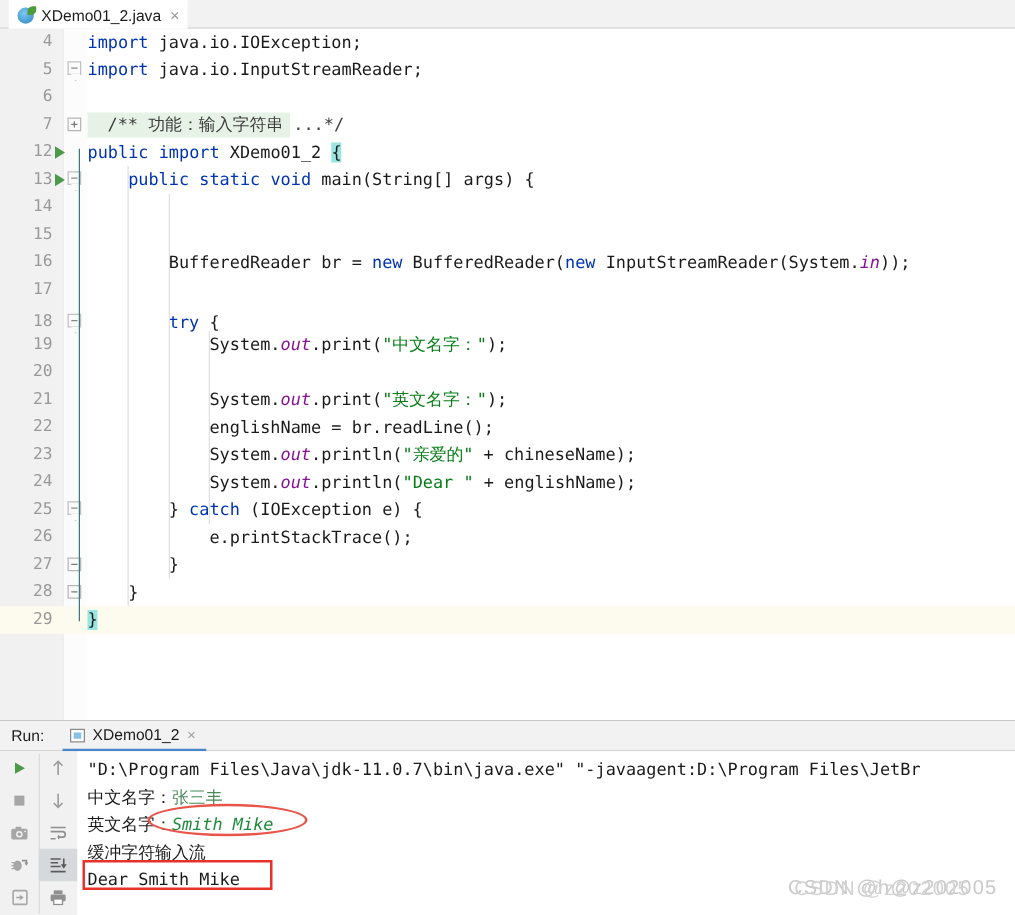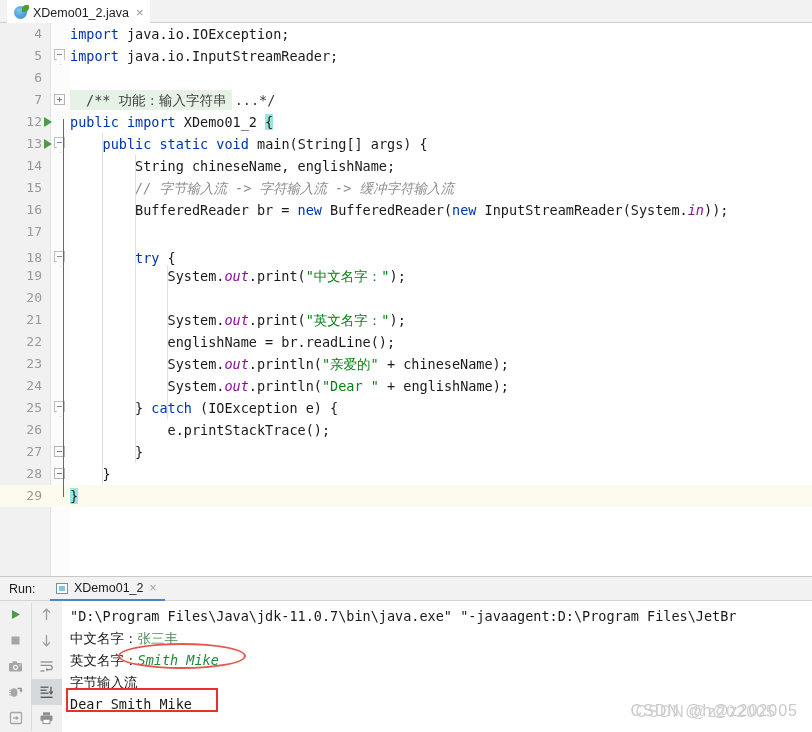--- a/index.html
+++ b/index.html
@@ -281,25 +281,23 @@
           <div class="code"><span class="kw">public</span><span> </span><span class="kw">import</span><span> XDemo01_2 </span><span class="brace-hl">{</span></div>
         </div>
         <div class="row" style="top: 110px;">
           <div class="lnum">13</div>
           <div class="runmark"></div>
           <div class="foldarrow"></div>
           <div class="code"><span>    </span><span class="kw">public</span><span> </span><span class="kw">static</span><span> </span><span class="kw">void</span><span> main(String[] args) {</span></div>
         </div>
         <div class="row" style="top: 132px;">
           <div class="lnum">14</div>
-          <div class="code"><span>        String chineseName, englishName;</span></div>
         </div>
         <div class="row" style="top: 154px;">
           <div class="lnum">15</div>
-          <div class="code"><span>        </span><span class="cmt">// 字节输入流 -&gt; 字符输入流 -&gt; 缓冲字符输入流</span></div>
         </div>
         <div class="row" style="top: 176px;">
           <div class="lnum">16</div>
           <div class="code"><span>        BufferedReader br = </span><span class="kw">new</span><span> BufferedReader(</span><span class="kw">new</span><span> InputStreamReader(System.</span><span class="fld">in</span><span>));</span></div>
         </div>
         <div class="row" style="top: 198px;">
           <div class="lnum">17</div>
           <div class="code"></div>
         </div>
         <div class="row" style="top: 224px; padding-left: 48px;">
@@ -460,21 +458,21 @@
           </svg>
         </div>
       </div>
     </div>
 
     <div class="console">
       <div id="console-lines">
           <div class="cline" style="top: 4px;"><span>"D:\Program Files\Java\jdk-11.0.7\bin\java.exe" "-javaagent:D:\Program Files\JetBr</span></div>
           <div class="cline" style="top: 26px;"><span>中文名字：</span><span class="cin-plain">张三丰</span></div>
           <div class="cline" style="top: 48px;"><span>英文名字：</span><span class="cin">Smith Mike</span></div>
-          <div class="cline" style="top: 70px;"><span>字节输入流</span></div>
+          <div class="cline" style="top: 70px;"><span>缓冲字符输入流</span></div>
           <div class="cline" style="top: 92px;"><span>Dear Smith Mike</span></div>
         </div>
 
       <div class="ellipse-annot" style="left:56px; top:42px; width:128px; height:26px;"></div>
       <div class="rect-annot" style="left:4px; top:87px; width:152px; height:24px;"></div>
 
       <div class="watermark">
         <span>CSDN @h@z202005</span>
         <span class="wm2">CSDN @z202005</span>
       </div>

